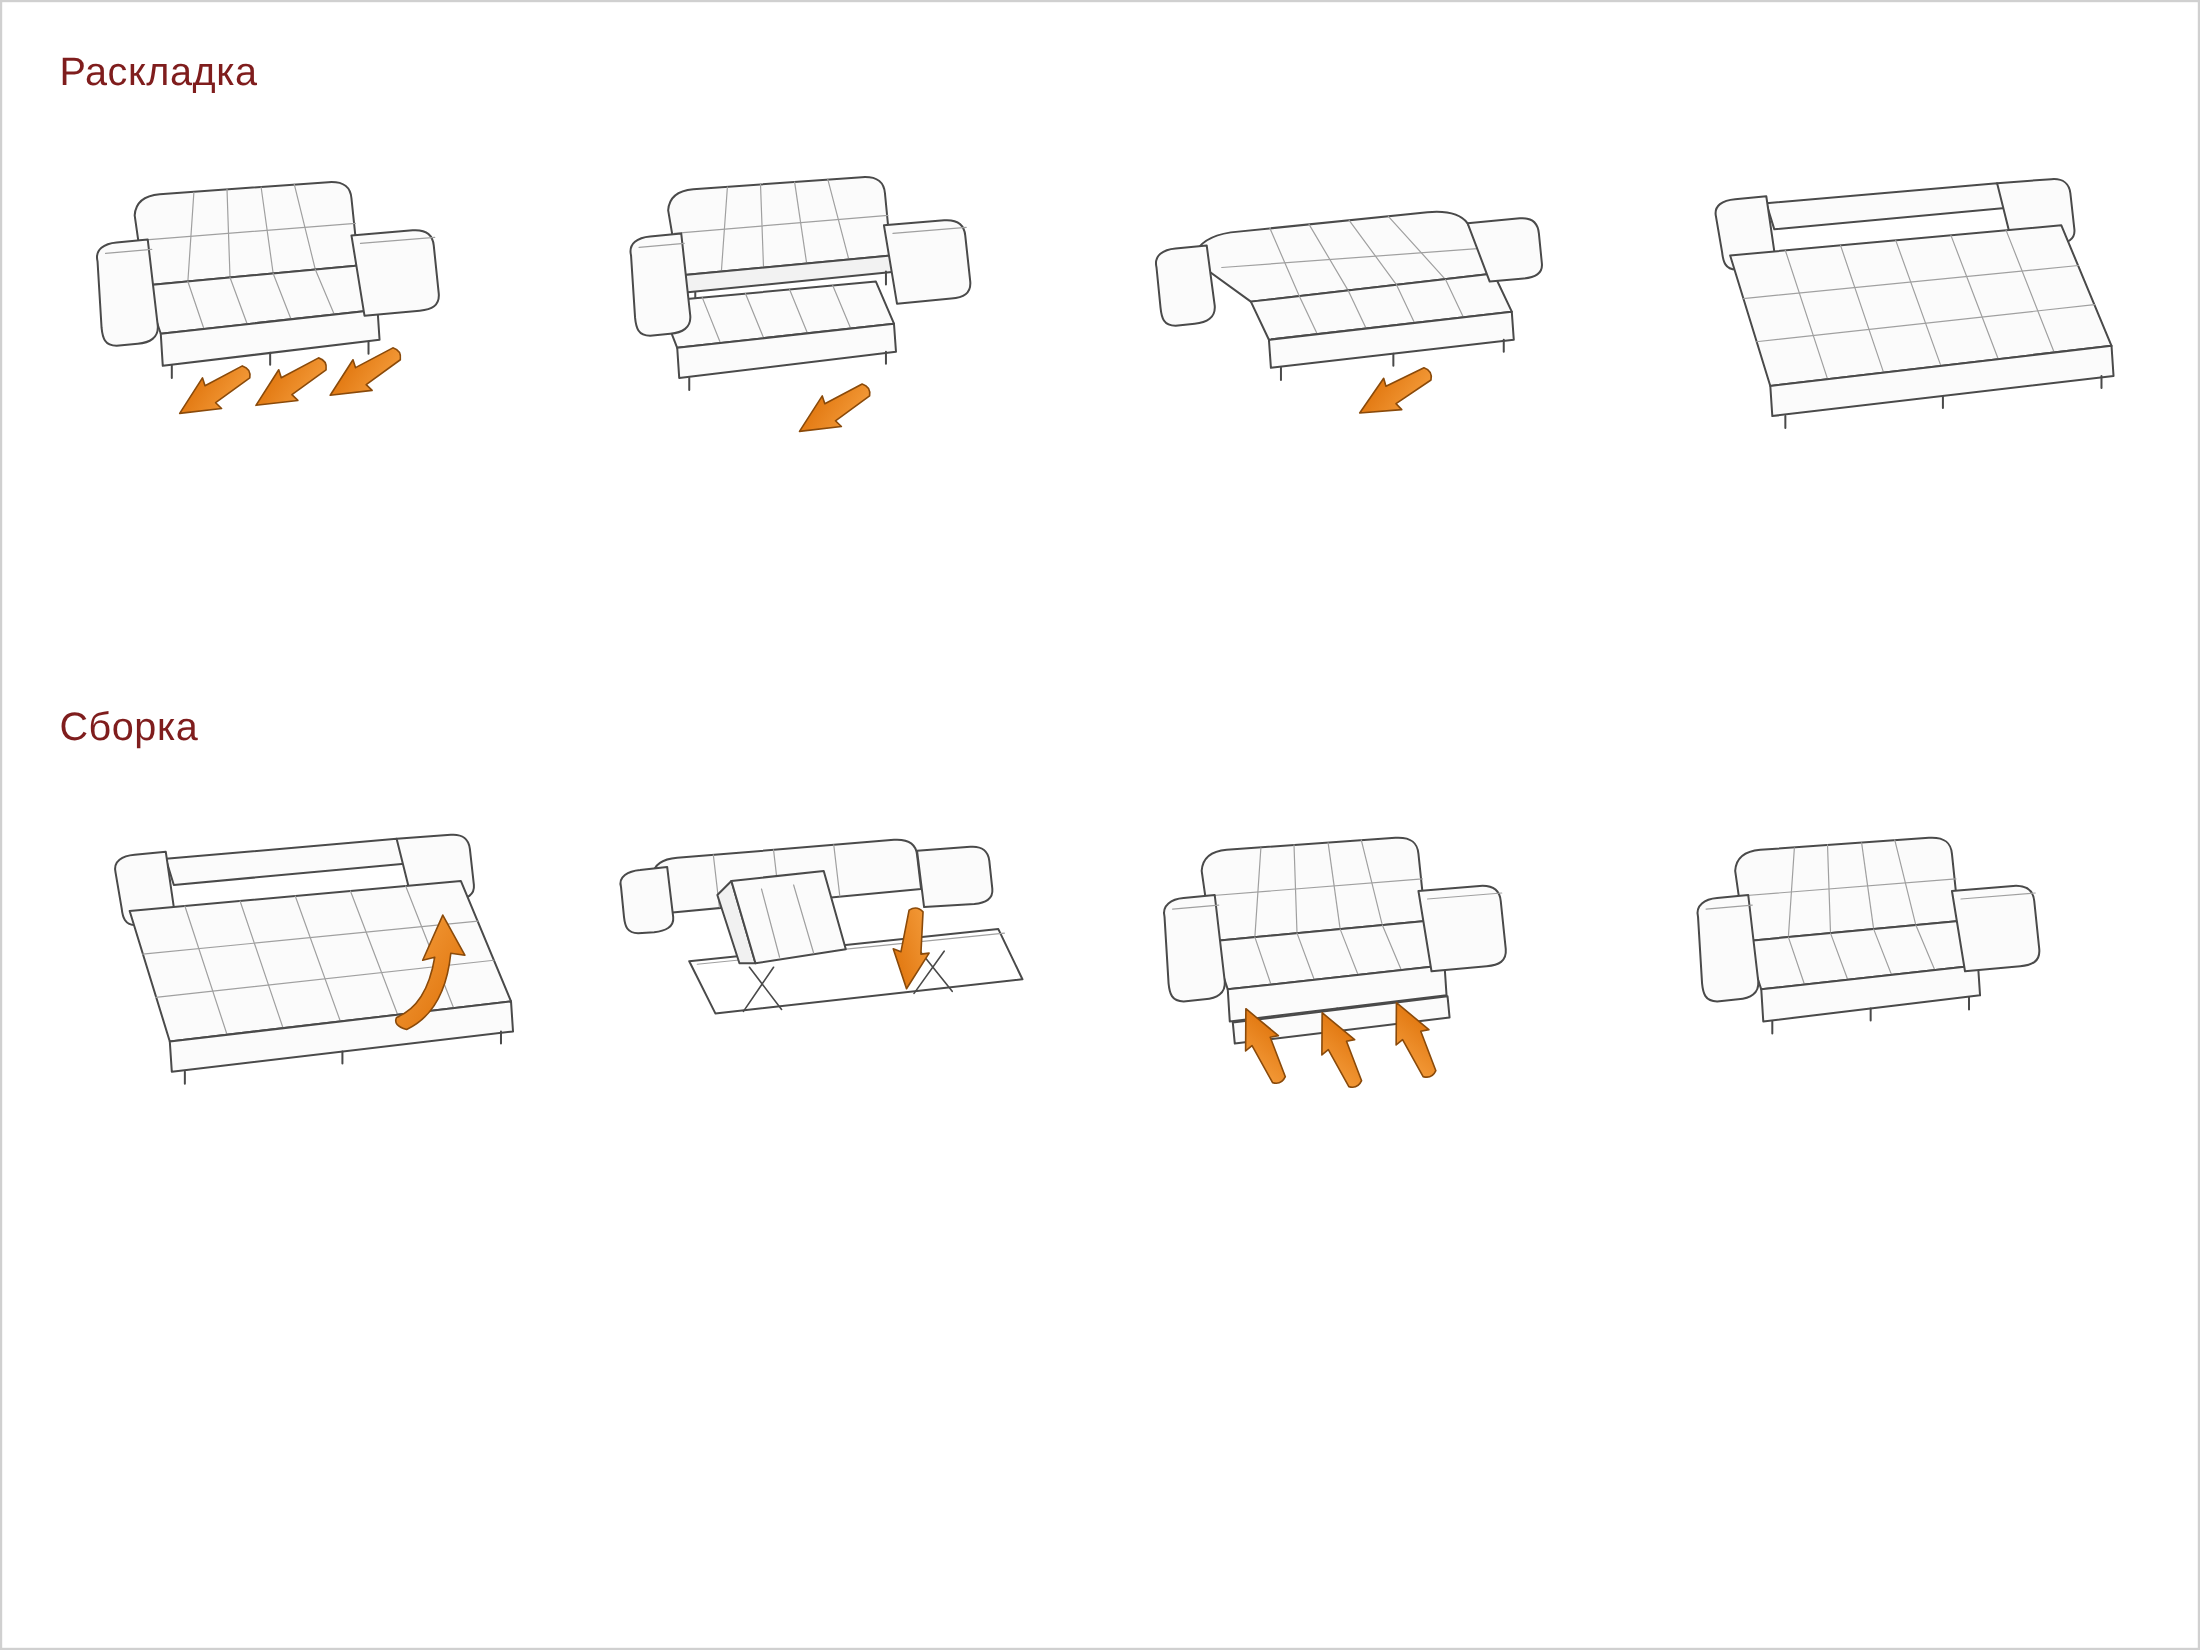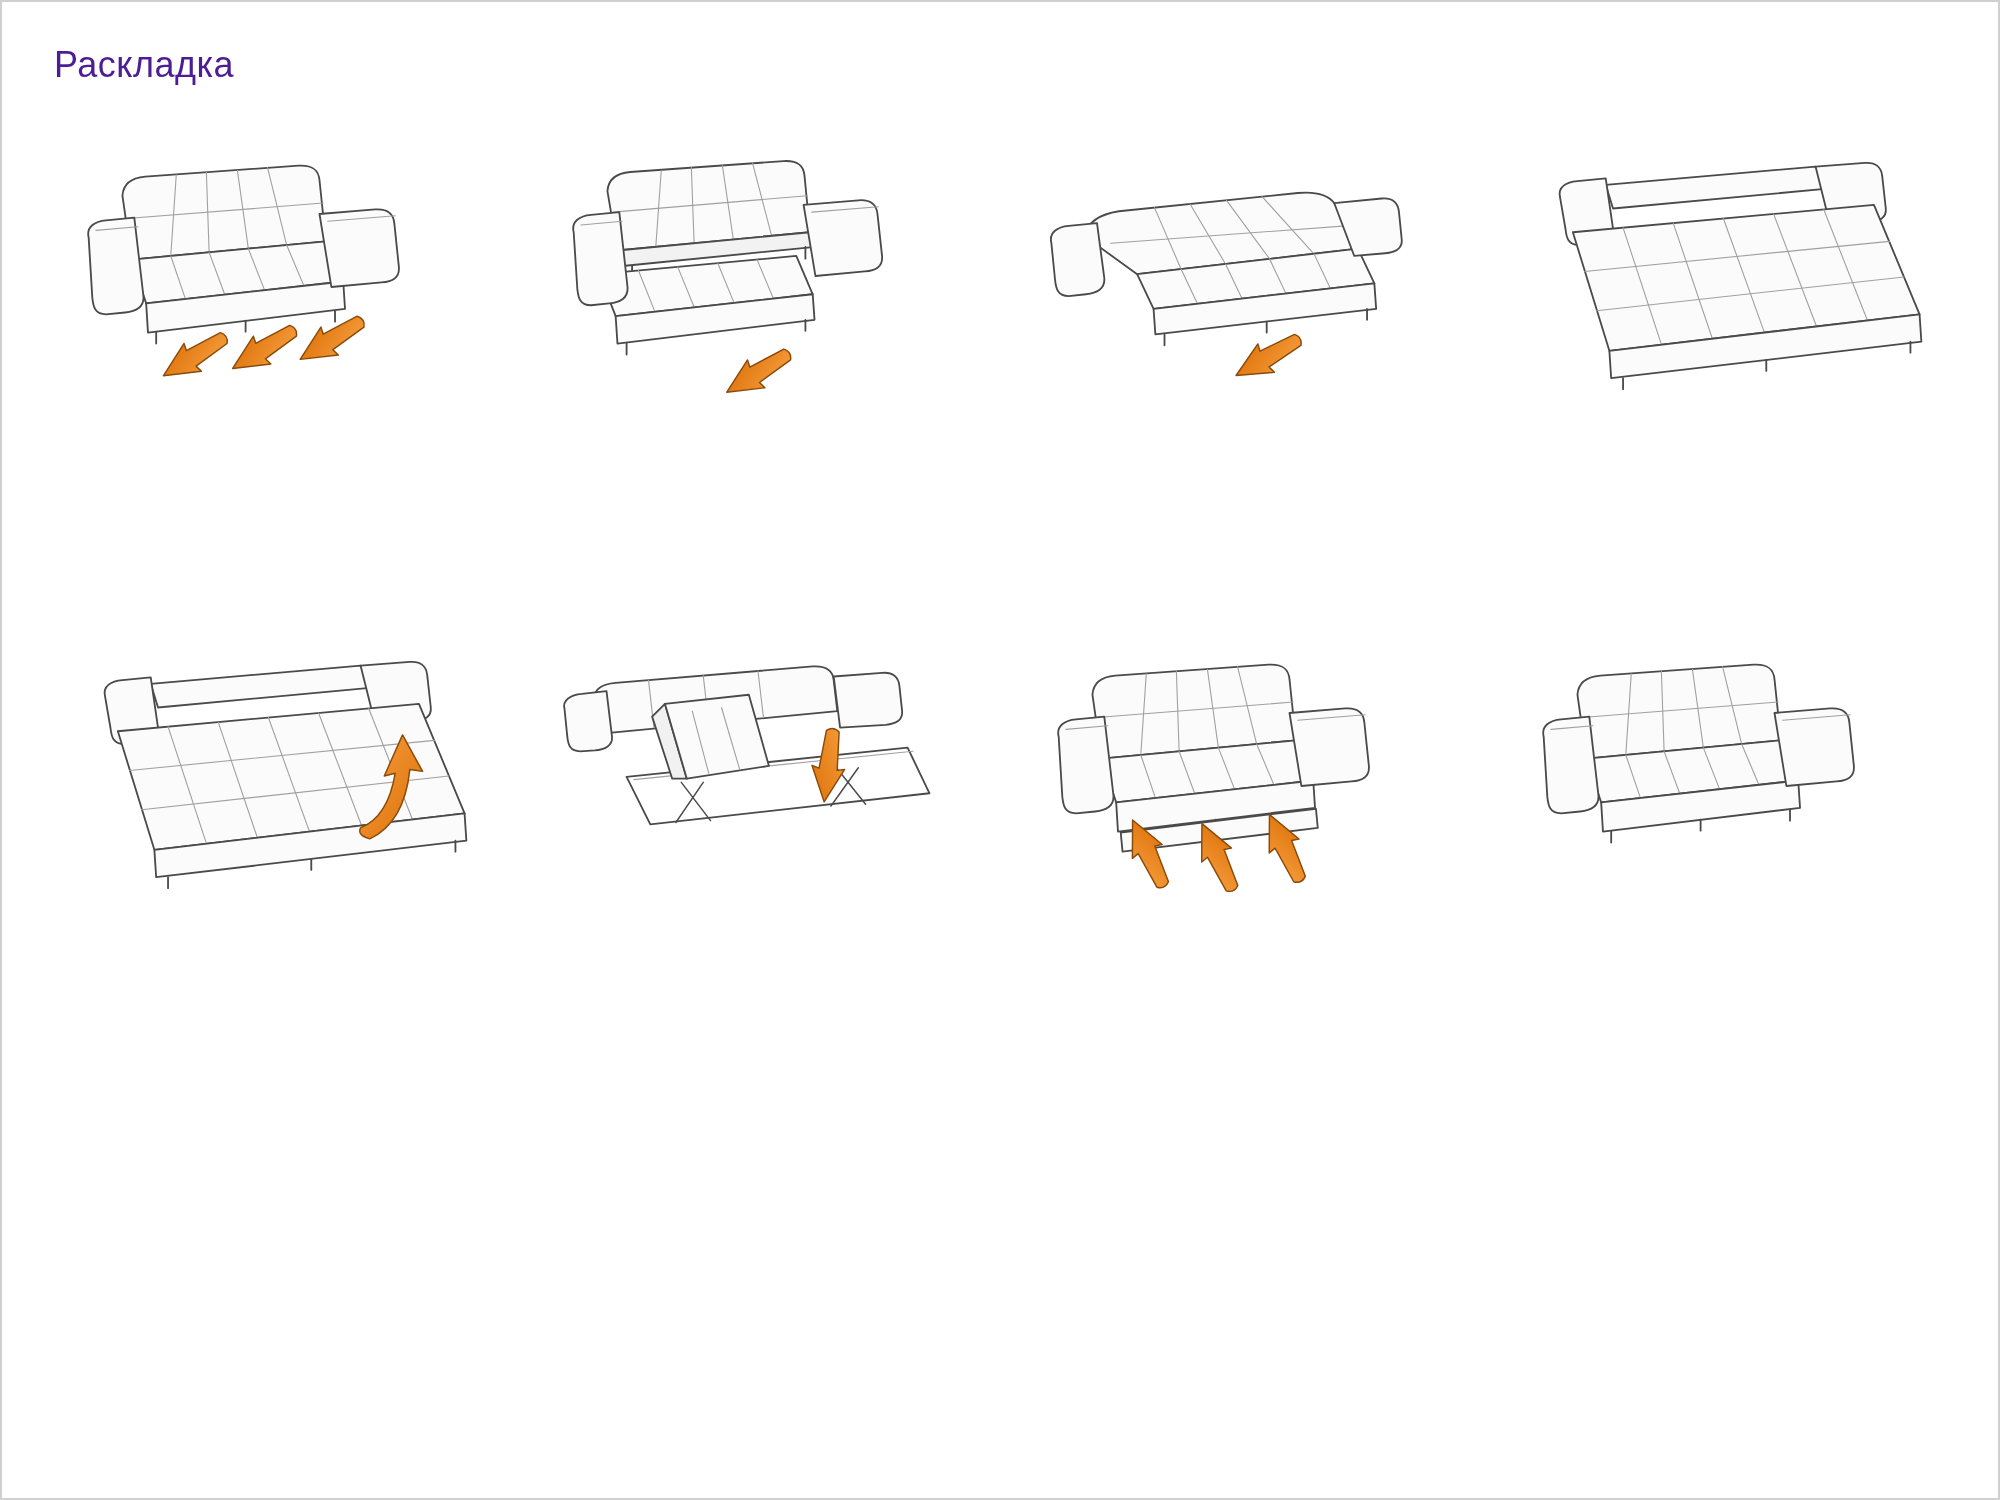--- a/index.html
+++ b/index.html
@@ -8,21 +8,21 @@
     background: #ffffff;
     border: 2px solid #d0d0d0;
     box-sizing: border-box;
     font-family: "Liberation Sans", sans-serif;
     overflow: hidden;
   }
   .page { padding: 42px 40px; }
   .section-title {
     font-size: 36px;
     font-weight: 400;
-    color: #4c1d95;
+    color: #7f1d1d;
     margin: 0 0 10px 12px;
     letter-spacing: 0.5px;
   }
   .block-fold { margin-top: 225px; }
   .row {
     display: grid;
     grid-template-columns: repeat(4, 1fr);
     gap: 24px;
     margin-top: 55px;
     align-items: center;
@@ -207,20 +207,21 @@
       <figure class="fig">
         <svg viewBox="0 0 480 300">
           <use href="#bedFull"></use>
         </svg>
       </figure>
 
     </div>
   </section>
 
   <section class="block block-fold">
+    <h1 class="section-title">Сборка</h1>
 
     <div class="row">
 
       <figure class="fig">
         <svg viewBox="0 0 480 300">
           <use href="#bedFull"></use>
           <use href="#arrowCurved" transform="translate(340,120)"></use>
         </svg>
       </figure>
 

